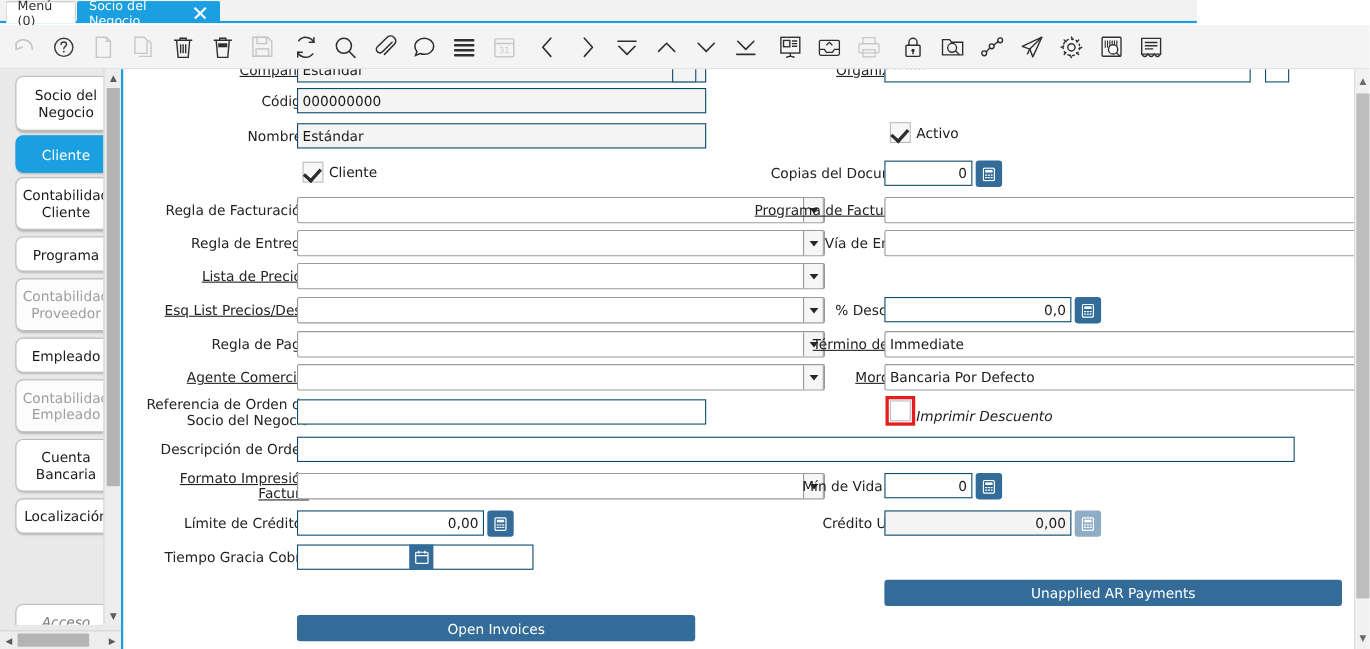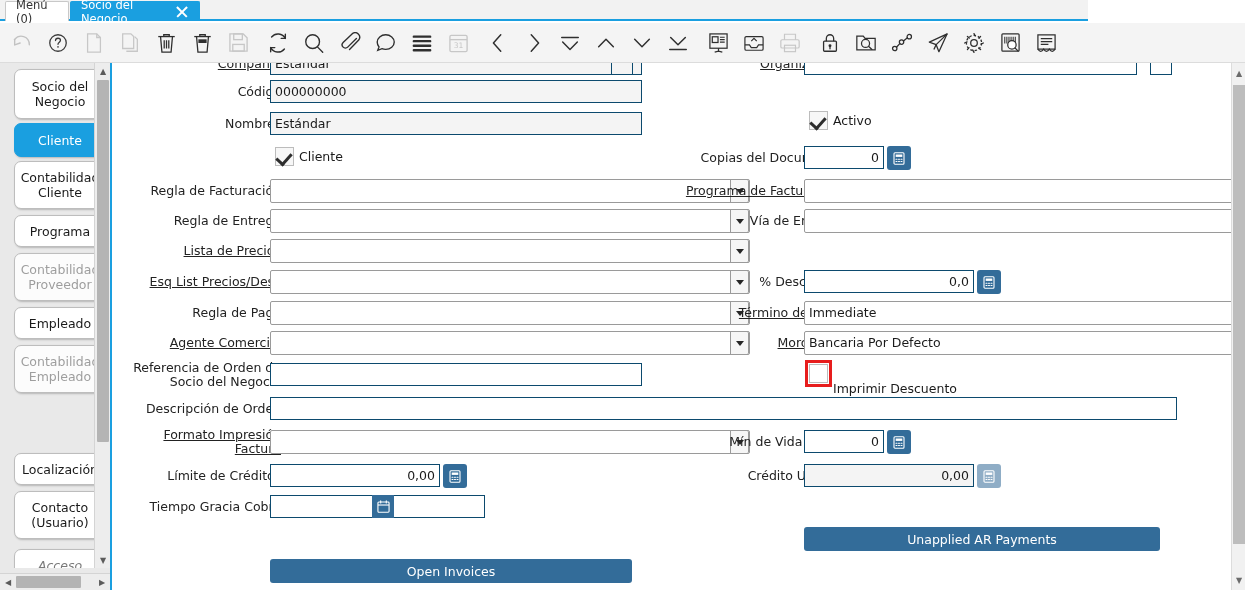--- a/index.html
+++ b/index.html
@@ -486,25 +486,25 @@
       </div>
     <div class="ltab dis" style="top:190px;height:48px;">
         <span>Contabilidad Proveedor</span>
       </div>
     <div class="ltab" style="top:244px;height:32px;">
         <span>Empleado</span>
       </div>
     <div class="ltab dis" style="top:282px;height:48px;">
         <span>Contabilidad Empleado</span>
       </div>
+    <div class="ltab" style="top:336px;height:48px;">
+        <span>Cuenta Bancaria</span>
+      </div>
     <div class="ltab" style="top:390px;height:32px;">
         <span>Localización</span>
-      </div>
-    <div class="ltab" style="top:428px;height:48px;">
-        <span>Contacto (Usuario)</span>
       </div>
     <div class="ltab ital" style="top:486px;height:32px;">
         <span>Acceso</span>
       </div>
   </div>
 
   <div id="lvscroll">
     <div class="sarrow" style="top:0;">▲</div>
     <div class="thumb"></div>
     <div class="sarrow" style="bottom:0;">▼</div>
@@ -586,21 +586,21 @@
   <div class="lbl link" style="left:22px; top:273px; width:145px;">Agente Comercial</div>
   <div class="combo" style="left:156px; top:268px; width:480px;"><span></span><span class="arrow"></span></div>
 
   <div class="lbl link" style="left:540px; top:273px; width:188px;">Morosidad</div>
   <div class="combo" style="left:690px; top:268px; width:482px;"><span>Bancaria Por Defecto</span></div>
 
   <div class="lbl" style="left:2px; top:298px; width:165px;">Referencia de Orden de Socio del Negocio</div>
   <div class="fld" style="left:156px; top:300px; width:372px;"></div>
 
   <div class="cbox plain hilite" style="left:695px; top:301px;"></div>
-  <div class="cblabel" style="left:719px; top:316px;">Imprimir Descuento</div>
+  <div class="cblabel" style="left:719px; top:306px;font-style:italic;">Imprimir Descuento</div>
 
   <div class="lbl" style="left:22px; top:339px; width:145px;">Descripción de Orden</div>
   <div class="fld" style="left:156px; top:334px; width:907px;"></div>
 
   <div class="lbl link" style="left:22px; top:365px; width:145px;">Formato Impresión Factura</div>
   <div class="combo" style="left:156px; top:367px; width:480px;"><span></span><span class="arrow"></span></div>
 
   <div class="lbl" style="left:540px; top:372px; width:188px;">Mín de Vida útil %</div>
   <div class="fld num" style="left:690px; top:367px; width:80px;">0</div>
   <div class="sbtn" style="left:773px; top:367px;">
@@ -634,21 +634,21 @@
   <div class="lbl" style="left:22px; top:437px; width:145px;">Tiempo Gracia Cobro</div>
   <div class="fld" style="left:156px; top:432px; width:215px;"></div>
   <div class="sbtn" style="left:256px; top:432px; left:258px; width:22px; height:23px; border-radius:0;">
     <svg width="13" height="13" viewBox="0 0 14 14" fill="none" stroke="#ffffff" stroke-width="1.2">
       <rect x="1" y="2.2" width="12" height="11" rx="1"></rect>
       <path d="M1 5.4 H13"></path>
         <path d="M4 1 V3.2 M10 1 V3.2" stroke-linecap="round"></path>
     </svg>
   </div>
 
-  <div class="wbtn" style="left:690px; top:464px; width:356px;">
+  <div class="wbtn" style="left:690px; top:464px; width:416px;">
       <span>Unapplied AR Payments</span>
     </div>
   <div class="wbtn" style="left:156px; top:496px; width:362px;">
       <span>Open Invoices</span>
     </div>
 
 </div>
 
 <div id="rscroll">
   <div class="vsarrow" style="top:2px;">▲</div>

